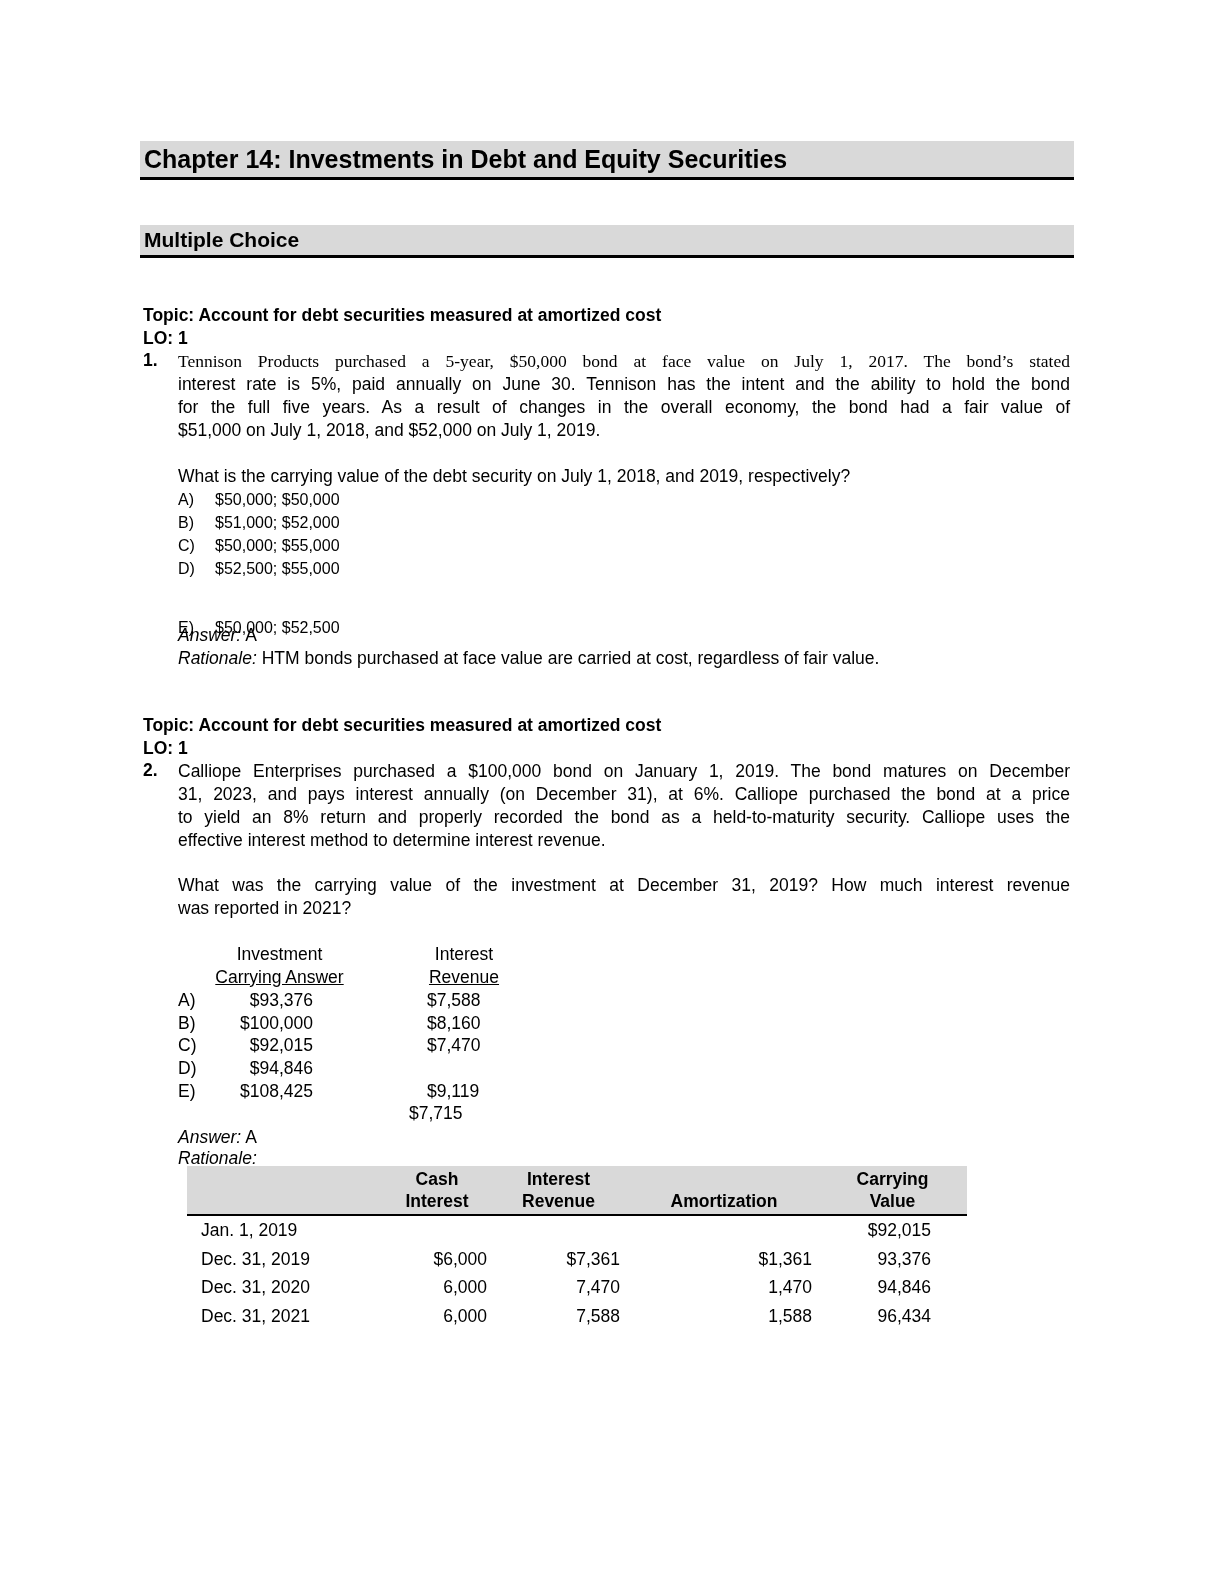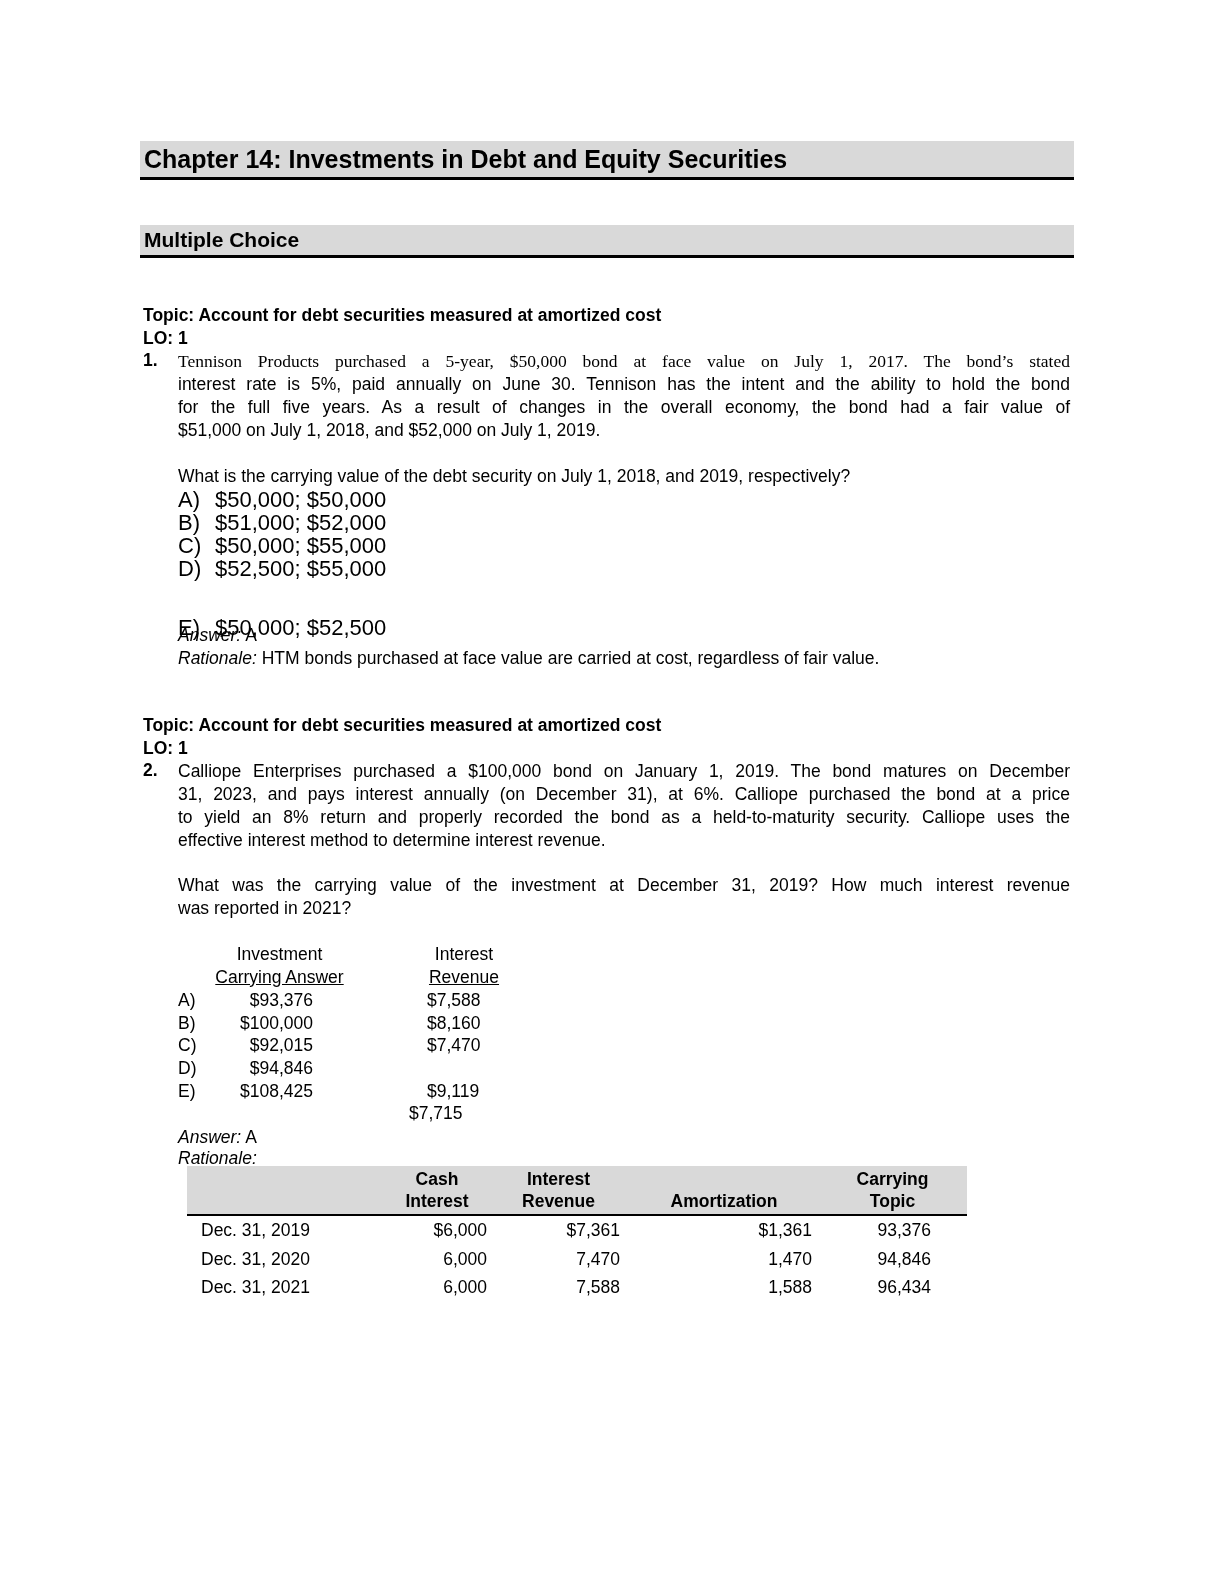--- a/index.html
+++ b/index.html
@@ -14,21 +14,21 @@
     background: #d9d9d9; border-bottom: 3px solid #000;
     box-sizing: border-box; padding-left: 4px;
     font-weight: bold;
   }
   .h1 { top: 141px; height: 39px; font-size: 25px; line-height: 36px; }
   .h2 { top: 225px; height: 33px; font-size: 21px; line-height: 30px; }
   .txt { font-size: 17.5px; line-height: 23px; white-space: nowrap; }
   .bold { font-weight: bold; }
   .ital { font-style: italic; }
   .qnum { position: absolute; left: 143px; font-weight: bold; font-size: 17.5px; }
-  .opt { position: absolute; left: 178px; font-size: 22px; line-height: 23px; white-space: nowrap; }
+  .opt { position: absolute; left: 178px; font-size: 16px; line-height: 23px; white-space: nowrap; }
   .opt .letter { display: inline-block; width: 37px; }
   .ul { text-decoration: underline; }
   .rt { text-align: right; }
   .ct { text-align: center; }
   table.rat {
     position: absolute; left: 187px; top: 1166px; width: 780px;
     border-collapse: collapse; font-size: 17.5px;
   }
   table.rat th {
     background: #d9d9d9; font-weight: bold; line-height: 22px;
@@ -126,25 +126,32 @@
           </th>
         <th class="ct">
             <div>Interest</div>
             <div>Revenue</div>
           </th>
         <th class="ct">
             <div>Amortization</div>
           </th>
         <th class="ct">
             <div>Carrying</div>
-            <div>Topic</div>
+            <div>Value</div>
           </th>
       </tr>
     </thead>
     <tbody>
+      <tr>
+        <td style="padding-left:14px">Jan. 1, 2019</td>
+        <td class="rt"></td>
+        <td class="rt" style="padding-right:10px"></td>
+        <td class="rt" style="padding-right:6px"></td>
+        <td class="rt" style="padding-right:36px">$92,015</td>
+      </tr>
       <tr>
         <td style="padding-left:14px">Dec. 31, 2019</td>
         <td class="rt">$6,000</td>
         <td class="rt" style="padding-right:10px">$7,361</td>
         <td class="rt" style="padding-right:6px">$1,361</td>
         <td class="rt" style="padding-right:36px">93,376</td>
       </tr>
       <tr>
         <td style="padding-left:14px">Dec. 31, 2020</td>
         <td class="rt">6,000</td>

